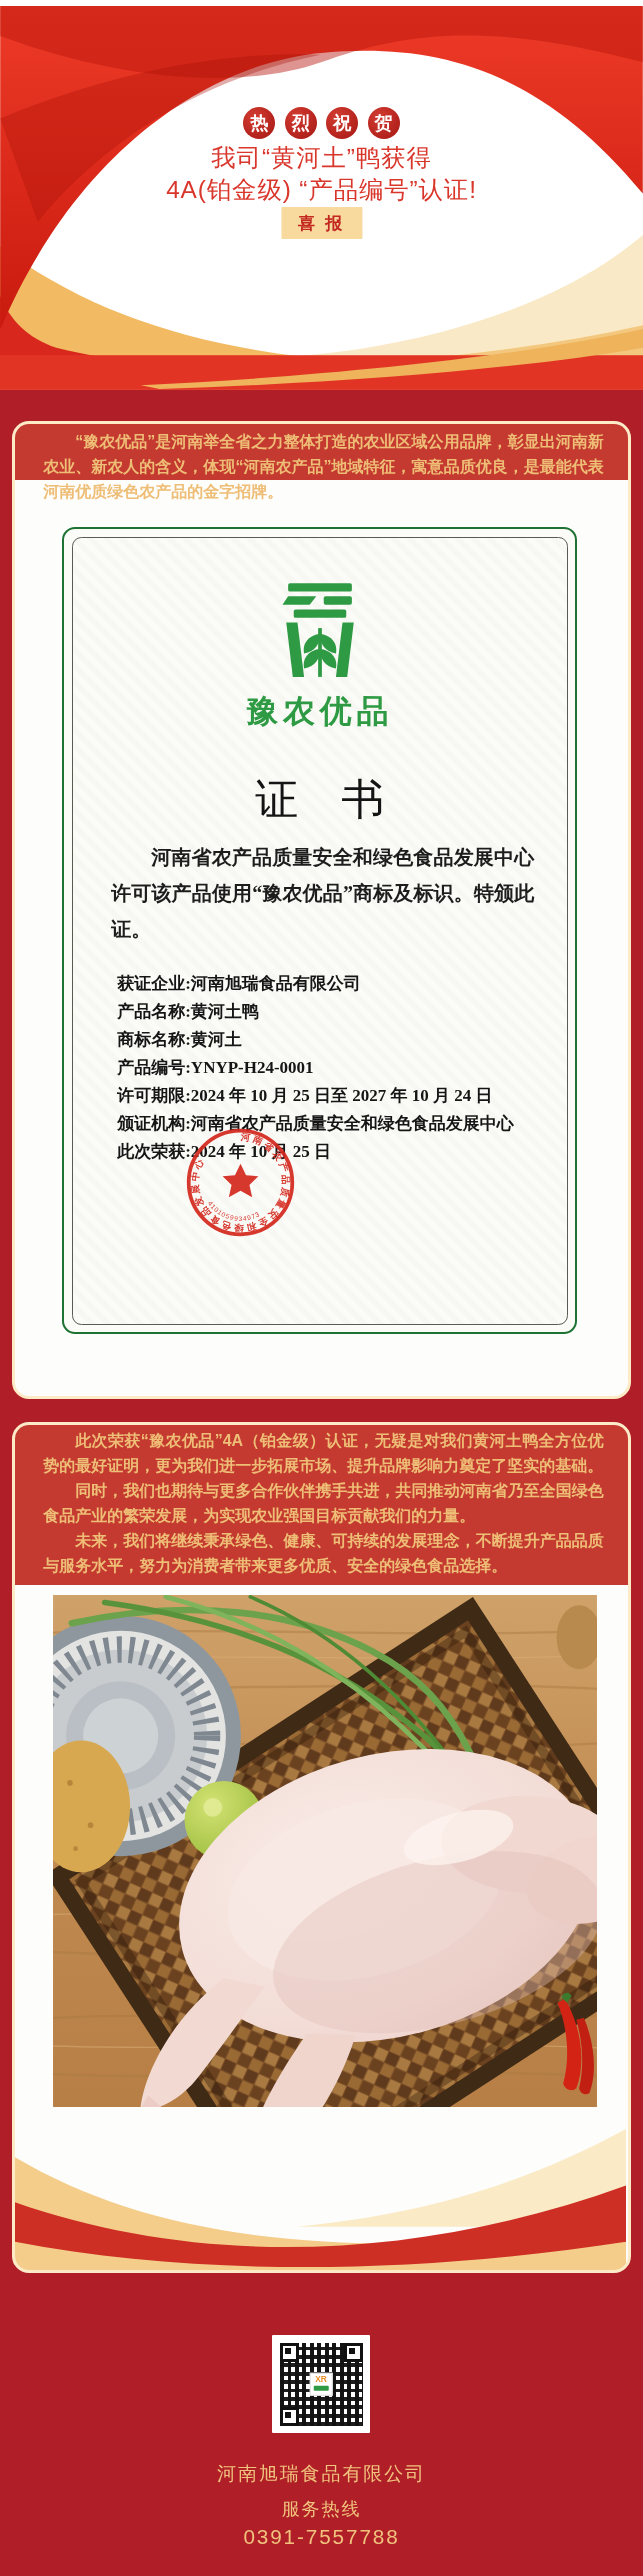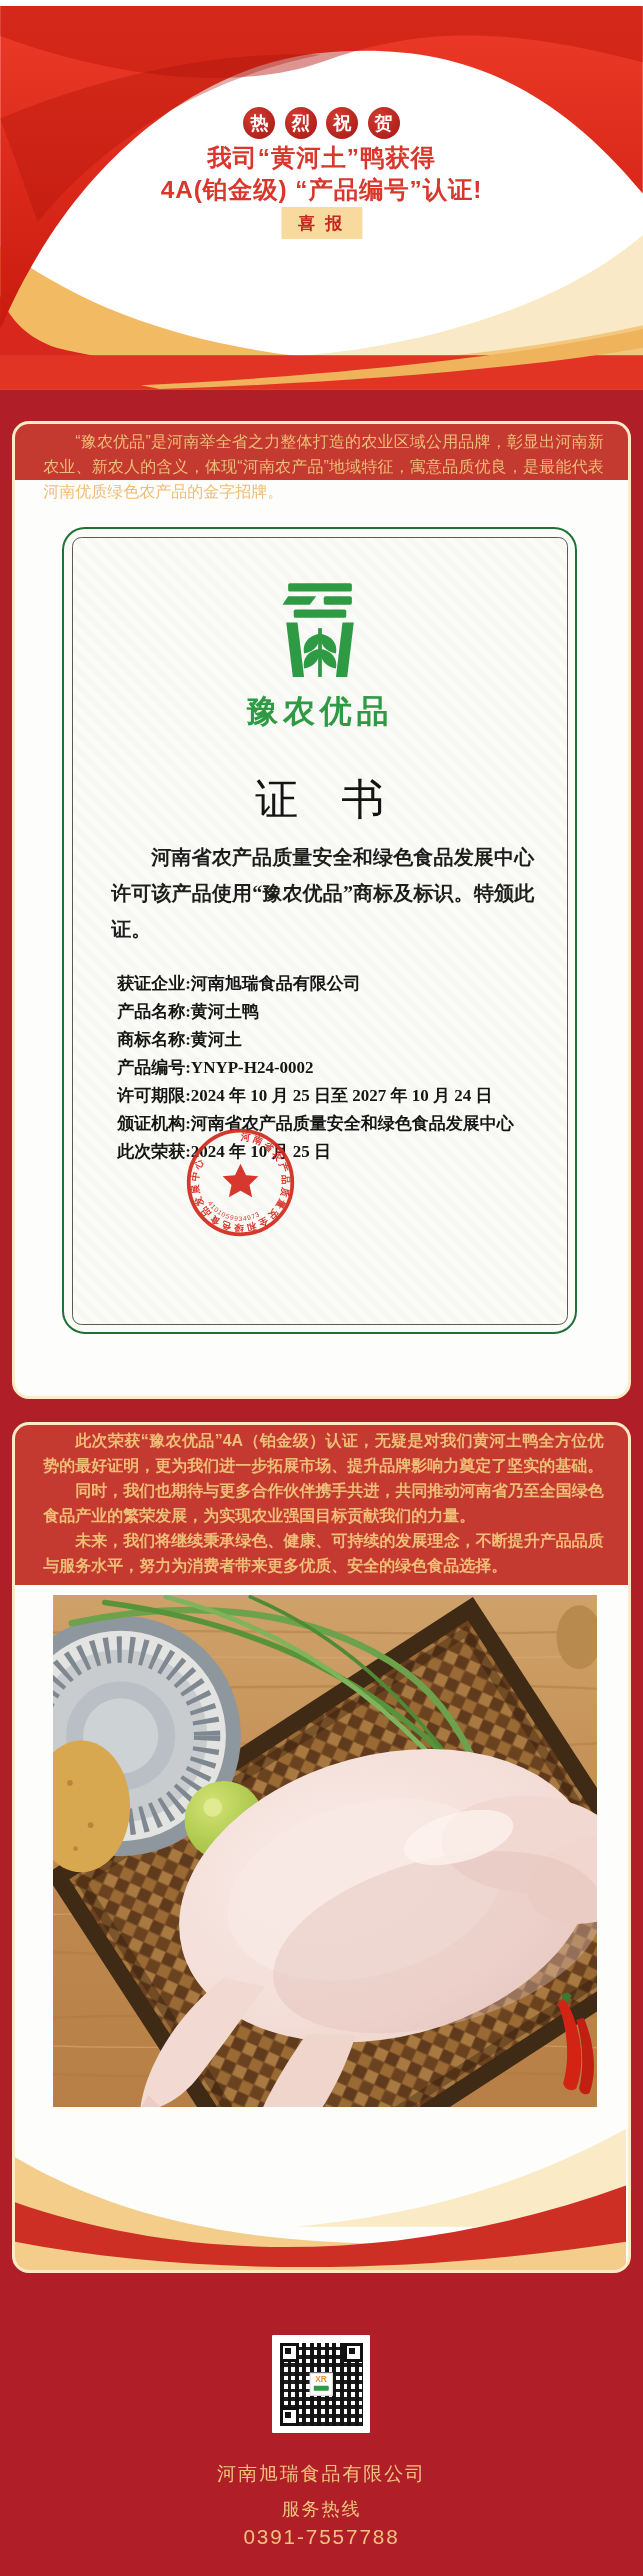--- a/index.html
+++ b/index.html
@@ -8,44 +8,44 @@
 
   
   .hero { position:absolute; left:0; top:0; width:643px; height:390px; background:#ffffff; }
   .drape { position:absolute; left:0; top:5.6px; z-index:2; }
   .hero-bottom { position:absolute; left:0; top:235px; z-index:1; }
   .badges { position:absolute; left:0; top:107px; width:100%; text-align:center; z-index:3; }
   .badge { display:inline-block; width:32px; height:32px; margin:0 4.7px; border-radius:50%;
            background:radial-gradient(circle at 35% 30%, #d23c31, #b1201b 75%);
            color:#fff; font-size:18px; font-weight:bold; line-height:32px; text-align:center; }
   .title-line { position:absolute; left:0; width:100%; text-align:center; color:#d9372c;
-                font-size:24.4px; font-weight:bold; letter-spacing:0.9px; z-index:3; }
+                font-size:24.4px; font-weight:normal; letter-spacing:0.9px; z-index:3; }
   .t1 { top:142px; } .t2 { top:174px; }
   .pill { position:absolute; top:207px; left:50%; transform:translateX(-50%);
           background:#f8d99e; color:#c2281f; font-size:17px; font-weight:bold;
           padding:4.7px 17px; border-radius:1px; letter-spacing:2.8px; z-index:3; }
 
   
   .card { position:absolute; left:12.2px; width:619px; border:3.8px solid #fdeac6; border-radius:17px;
           background:#fdfdfb; overflow:hidden; }
   .card1 { top:421px; height:978px; }
   .card2 { top:1422px; height:851px; }
   .red-head { position:absolute; left:0; top:0; width:100%; background:#c43a30; }
   .card1 .red-head { height:56px; }
   .card2 .red-head { height:160px; }
-  .gold-para { position:relative; color:#eebd76; font-size:16px; line-height:25px; font-weight:normal;
+  .gold-para { position:relative; color:#eebd76; font-size:16px; line-height:25px; font-weight:bold;
                text-indent:2em; text-align:justify; }
   .intro-para { padding:4.7px 24.4px 0 28px; }
   .article-paras { position:relative; padding:2.8px 24.4px 0 28px; }
   .article-paras p { color:#eebd76; font-size:16px; line-height:25px; font-weight:bold;
                      text-indent:2em; text-align:justify; }
 
   
   .cert-frame { position:absolute; left:47px; top:103px; width:515px; height:807px;
-                border:2.8px solid #1e7234; border-radius:23px; background:#fbfbf7; }
+                border:2.8px solid #1e7234; border-radius:13px; background:#fbfbf7; }
   .cert-inner { position:absolute; left:7.5px; top:7.5px; right:7.5px; bottom:7.5px;
                 border:0.9px solid #5a5b52; border-radius:9.4px;
                 background:repeating-linear-gradient(45deg, rgba(120,120,110,0.03) 0 5.6px, transparent 5.6px 11.3px); }
   .cert-logo { position:absolute; top:52px; left:50%; transform:translateX(-50%); }
   .cert-brand { position:absolute; top:161px; width:100%; text-align:center; color:#2f9a44;
                 font-size:32px; font-weight:bold; letter-spacing:4.7px; }
   .cert-title { position:absolute; top:242px; width:100%; text-align:center; color:#141414;
                 font-family:"Liberation Serif", serif; font-size:43px; font-weight:normal; }
   .cert-body { position:absolute; top:310px; left:47px; right:41px; color:#1d1d1d;
                font-family:"Liberation Serif", serif; font-size:20px; line-height:36px;
@@ -137,21 +137,21 @@
       </svg>
 
       <div class="cert-brand">豫农优品</div>
       <div class="cert-title">证　书</div>
       <div class="cert-body">河南省农产品质量安全和绿色食品发展中心许可该产品使用“豫农优品”商标及标识。特颁此证。</div>
 
       <div class="fields">
         <div class="frow"><span>获证企业:</span><span>河南旭瑞食品有限公司</span></div>
         <div class="frow"><span>产品名称:</span><span>黄河土鸭</span></div>
         <div class="frow"><span>商标名称:</span><span>黄河土</span></div>
-        <div class="frow"><span>产品编号:</span><span>YNYP-H24-0002</span></div>
+        <div class="frow"><span>产品编号:</span><span>YNYP-H24-0001</span></div>
         <div class="frow"><span>许可期限:</span><span>2024 年 10 月 25 日至 2027 年 10 月 24 日</span></div>
         <div class="frow"><span>颁证机构:</span><span>河南省农产品质量安全和绿色食品发展中心</span></div>
         <div class="frow"><span>此次荣获:</span><span>2024 年 10 月 25 日</span></div>
       </div>
 
       <svg class="stamp" width="113" height="113" viewBox="0 0 120 120">
         <defs>
           <path id="ringP" d="M60 15 a45 45 0 1 1 -0.01 0"></path>
           <path id="serP" d="M25 82 A42 42 0 0 0 95 82"></path>
         </defs>

